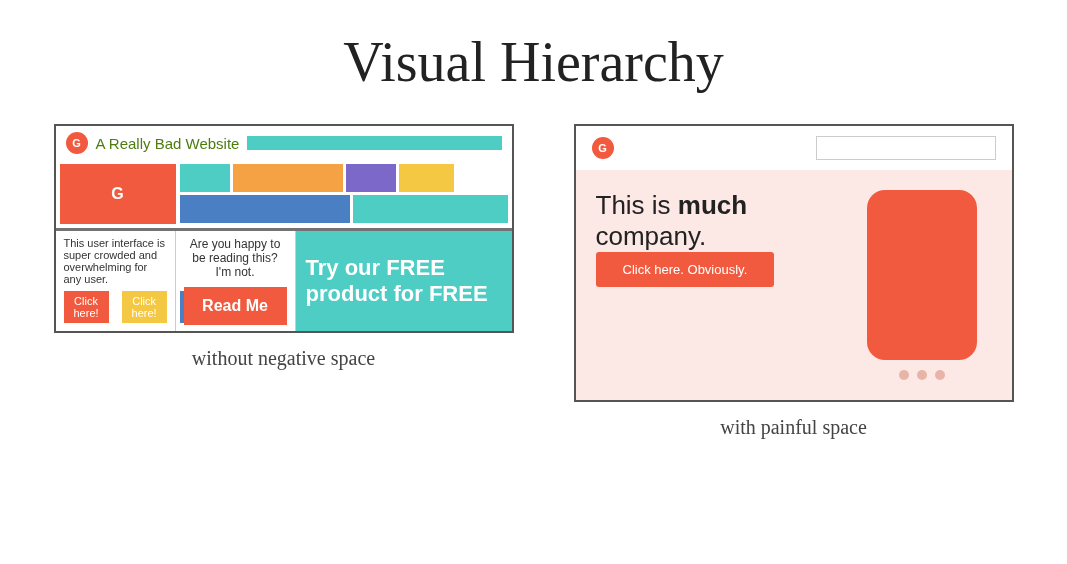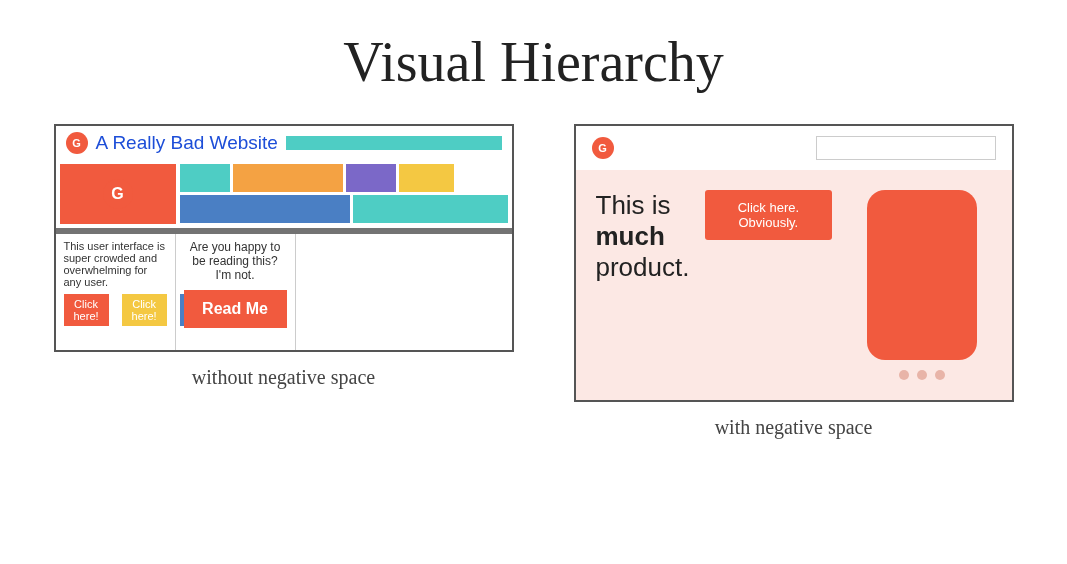--- a/index.html
+++ b/index.html
@@ -47,22 +47,22 @@
       font-family: Arial, sans-serif;
     }
     .bad-header {
       display: flex;
       align-items: center;
       gap: 8px;
       padding: 6px 10px;
       background: #fff;
     }
     .bad-header-text {
-      font-size: 19px;
-      color: #1d4ed8;
+      font-size: 15px;
+      color: #4d7c0f;
     }
     .bad-header-bar {
       flex: 1;
       height: 14px;
       background: #4ecdc4;
     }
     .bad-blocks-row {
       display: flex;
       gap: 4px;
       padding: 4px;
@@ -90,21 +90,21 @@
       gap: 3px;
     }
     .bad-block-teal { background: #4ecdc4; height: 28px; }
     .bad-block-orange { background: #f4a243; height: 28px; }
     .bad-block-purple { background: #7b68c8; height: 28px; }
     .bad-block-yellow { background: #f4c842; height: 28px; }
     .bad-block-blue-big { background: #4a7fc4; height: 28px; }
 
     .bad-content-row {
       display: flex;
-      border-top: 6px solid #737373;
+      border-top: 3px solid #737373;
     }
     .bad-col1 {
       width: 120px;
       border-right: 1px solid #ccc;
       padding: 6px 8px;
       font-size: 11px;
       color: #333;
     }
     .bad-col2 {
       width: 120px;
@@ -119,21 +119,21 @@
     }
     .bad-read-me-btn {
       background: #f15a3e;
       color: #fff;
       border: none;
       padding: 10px 18px;
       font-size: 16px;
       font-weight: bold;
       cursor: pointer;
       width: 100%;
-      margin-bottom: 16px;
+      margin-bottom: 0;
     }
     .bad-col2-bottom {
       font-size: 10px;
       color: #444;
     }
     .bad-col3 {
       flex: 1;
       display: flex;
       flex-direction: column;
     }
@@ -230,40 +230,40 @@
     .good-main {
       display: flex;
       background: #fce8e4;
       padding: 20px 20px;
       gap: 20px;
       min-height: 200px;
     }
     .good-left {
       flex: 1;
       display: flex;
-      flex-direction: row;
+      flex-direction: column;
     }
     .good-headline {
       font-size: 26px;
       color: #222;
       line-height: 1.2;
     }
     .good-headline strong {
       font-weight: 900;
     }
     .good-subtext {
       font-size: 11px;
       color: #666;
       line-height: 1.4;
     }
     .good-cta-btn {
       background: #f15a3e;
       color: #fff;
       border: none;
-      padding: 10px 18px;
+      padding: 10px 27px;
       font-size: 13px;
       cursor: pointer;
       border-radius: 3px;
       align-self: flex-start;
     }
     .good-right {
       width: 140px;
       display: flex;
       flex-direction: column;
       align-items: center;
@@ -330,47 +330,50 @@
             <button class="bad-btn-blue">Click here!</button>
           </div>
         </div>
 
         <div class="bad-col2">
           <p class="bad-col2-text">Are you happy to be reading this? I'm not.</p>
           <button class="bad-read-me-btn">Read Me</button>
         </div>
 
         <div class="bad-col3">
+          <div class="bad-col3-bottom">
+            <span class="bad-free-text">Try our FREE product for FREE</span>
+          </div>
         </div>
       </div>
     </div>
     <span class="comparison-label">without negative space</span>
   </div>
 
   <div class="comparison-item">
     <div class="good-website">
 
       <div class="good-header">
         <div class="g2-logo">G</div>
         <div class="good-header-search"></div>
       </div>
 
       <div class="good-main">
         <div class="good-left">
           <div class="good-headline">
-            <span>This is </span><strong>much</strong><br><span> product.</span>
+            <span>This is </span><strong>much</strong><br><span> company.</span>
           </div>
           <button class="good-cta-btn">Click here. Obviously.</button>
         </div>
         <div class="good-right">
           <div class="good-phone-shape"></div>
           <div class="good-dots">
             <div class="good-dot"></div>
             <div class="good-dot"></div>
             <div class="good-dot"></div>
           </div>
         </div>
       </div>
     </div>
-    <span class="comparison-label">with negative space</span>
+    <span class="comparison-label">with painful space</span>
   </div>
 
 </div>
 
 </body></html>

